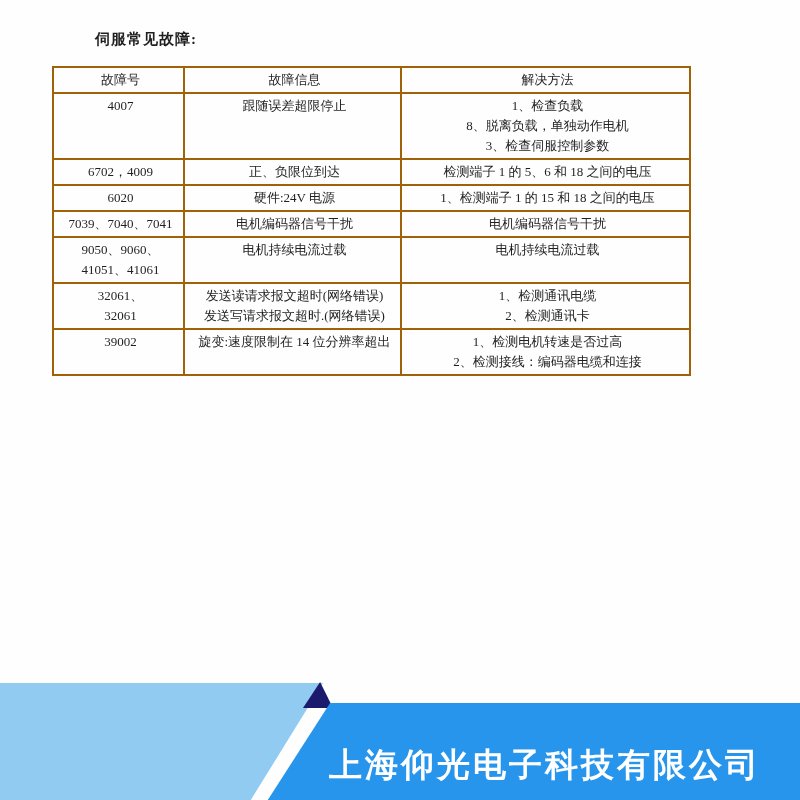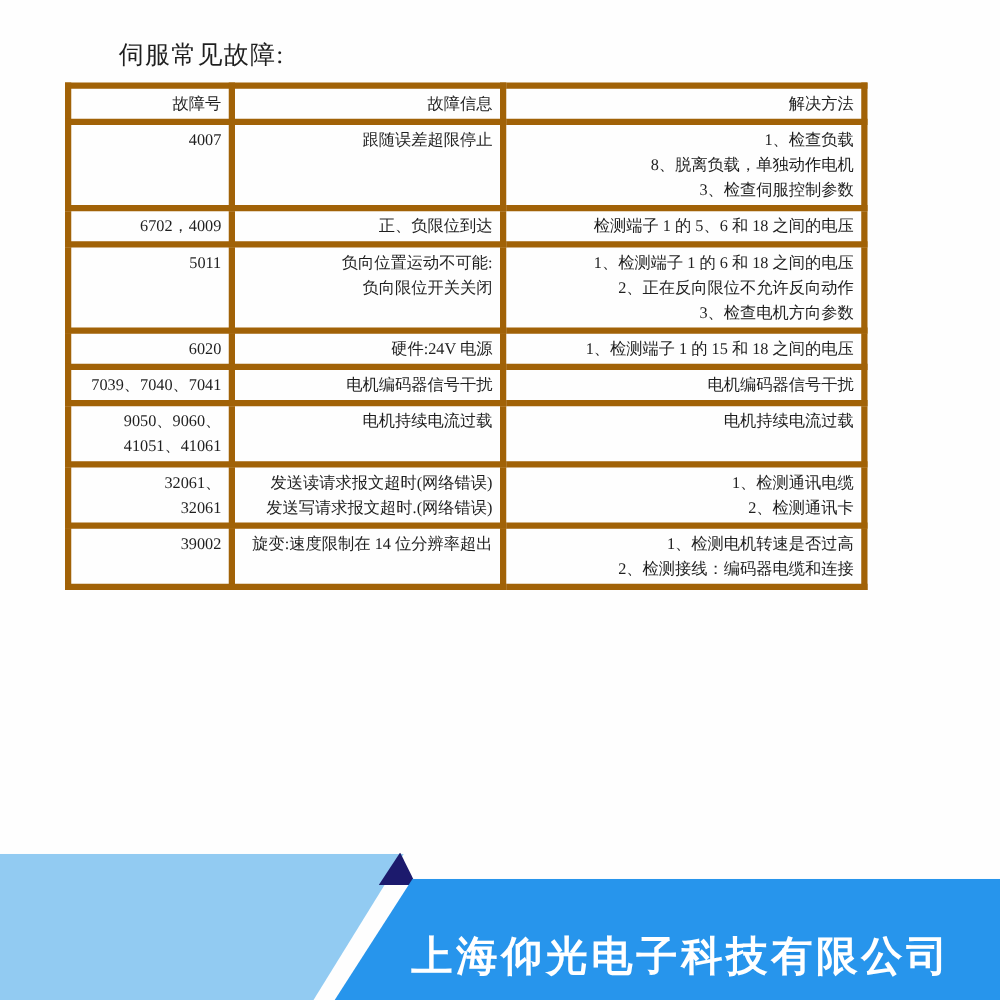--- a/index.html
+++ b/index.html
@@ -12,40 +12,40 @@
     position: relative;
     background: #fefefe;
     font-family: "Liberation Serif", "DejaVu Serif", serif;
     color: #1f1f1f;
     overflow: hidden;
   }
   .page-title {
     position: absolute;
     left: 95px;
     top: 30px;
-    font-size: 20px;
-    font-weight: normal;
+    font-size: 15px;
+    font-weight: bold;
     letter-spacing: 1px;
     z-index: 1;
   }
   table.fault-table {
     position: absolute;
     left: 52px;
     top: 66px;
     width: 637px;
     border-collapse: collapse;
     table-layout: fixed;
     font-size: 13px;
     z-index: 1;
   }
   table.fault-table th,
   table.fault-table td {
-    border: 5px solid #a16207;
+    border: 2px solid #a16207;
     vertical-align: top;
-    text-align: right;
+    text-align: center;
     padding: 2px 6px 2px 10px;
     font-weight: normal;
     line-height: 20px;
     overflow: hidden;
     white-space: nowrap;
   }
   table.fault-table .line {
     line-height: 20px;
   }
   
@@ -131,34 +131,20 @@
         </td>
         <td>
           <div class="line">正、负限位到达</div>
         </td>
         <td>
           <div class="line">检测端子 1 的 5、6 和 18 之间的电压</div>
         </td>
       </tr>
       <tr>
         <td>
-          <div class="line">5011</div>
-        </td>
-        <td>
-          <div class="line">负向位置运动不可能:</div>
-          <div class="line">负向限位开关关闭</div>
-        </td>
-        <td>
-          <div class="line">1、检测端子 1 的 6 和 18 之间的电压</div>
-          <div class="line">2、正在反向限位不允许反向动作</div>
-          <div class="line">3、检查电机方向参数</div>
-        </td>
-      </tr>
-      <tr>
-        <td>
           <div class="line">6020</div>
         </td>
         <td>
           <div class="line">硬件:24V 电源</div>
         </td>
         <td>
           <div class="line">1、检测端子 1 的 15 和 18 之间的电压</div>
         </td>
       </tr>
       <tr>

